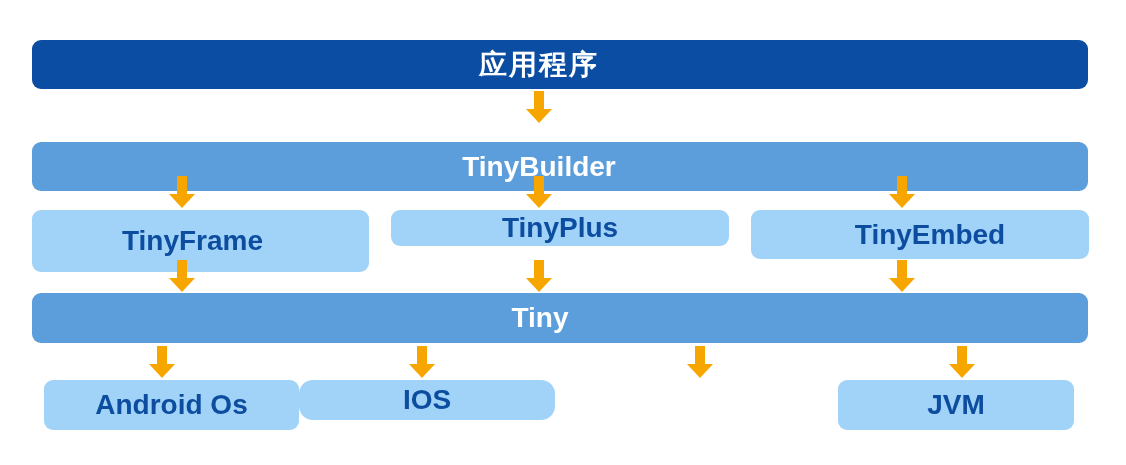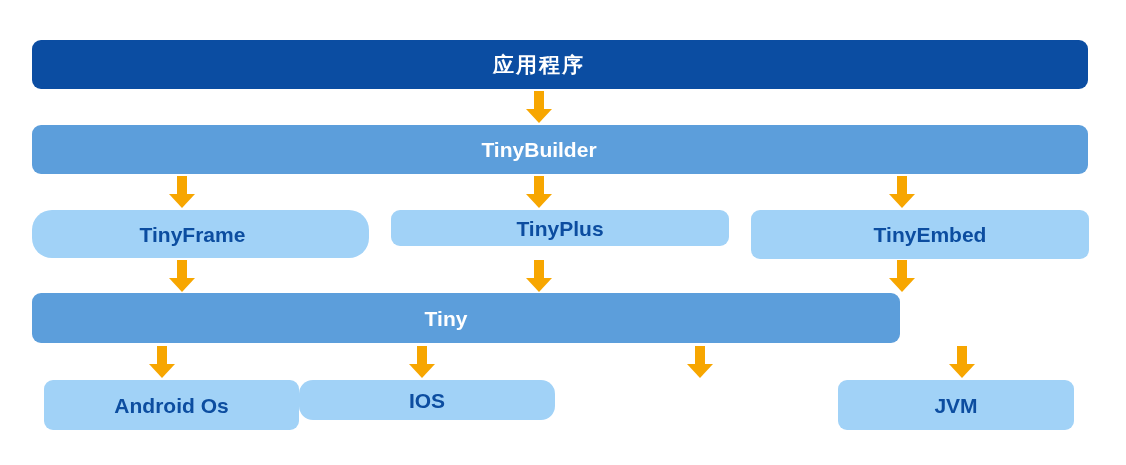--- a/index.html
+++ b/index.html
@@ -25,21 +25,21 @@
     position: absolute;
     inset: 0;
   }
   .node {
     position: absolute;
     display: flex;
     align-items: center;
     justify-content: center;
     border-radius: 9px;
     font-weight: 700;
-    font-size: 21px;
+    font-size: 28px;
     line-height: 1;
     white-space: nowrap;
   }
   .node.dark {
     background: var(--dark-blue);
     color: var(--label-on-dark);
     letter-spacing: 2px;
   }
   .node.medium {
     background: var(--medium-blue);
@@ -79,43 +79,43 @@
 <body>
 
 <div class="diagram">
 
   <div class="node dark" style="left:32px; top:40px; width:1056px; height:49px; padding-right:42px;">
     <span>应用程序</span>
   </div>
 
   <div class="arrow" style="left:526px; top:91px;"></div>
 
-  <div class="node medium" style="left:32px; top:125px; width:1056px; height:49px; padding-right:42px;">
+  <div class="node medium" style="left:32px; top:142px; width:1056px; height:49px; padding-right:42px;">
     <span>TinyBuilder</span>
   </div>
 
   <div class="arrow" style="left:169px; top:176px;"></div>
   <div class="arrow" style="left:526px; top:176px;"></div>
   <div class="arrow" style="left:889px; top:176px;"></div>
 
-  <div class="node light" style="left:32px; top:210px; width:337px; height:48px; padding-right:16px;border-radius:20px;">
+  <div class="node light" style="left:32px; top:210px; width:337px; height:62px; padding-right:16px;">
     <span>TinyFrame</span>
   </div>
   <div class="node light" style="left:391px; top:210px; width:338px; height:36px;">
     <span>TinyPlus</span>
   </div>
   <div class="node light" style="left:751px; top:210px; width:338px; height:49px; padding-right:28px;padding-left:48px;">
     <span>TinyEmbed</span>
   </div>
 
   <div class="arrow" style="left:169px; top:260px;"></div>
   <div class="arrow" style="left:526px; top:260px;"></div>
   <div class="arrow" style="left:889px; top:260px;"></div>
 
-  <div class="node medium" style="left:32px; top:293px; width:868px; height:50px; padding-right:40px;">
+  <div class="node medium" style="left:32px; top:293px; width:1056px; height:50px; padding-right:40px;">
     <span>Tiny</span>
   </div>
 
   <div class="arrow" style="left:149px; top:346px;"></div>
   <div class="arrow" style="left:409px; top:346px;"></div>
   <div class="arrow" style="left:687px; top:346px;"></div>
   <div class="arrow" style="left:949px; top:346px;"></div>
 
   <div class="node light" style="left:44px; top:380px; width:255px; height:50px;">
     <span>Android Os</span>

